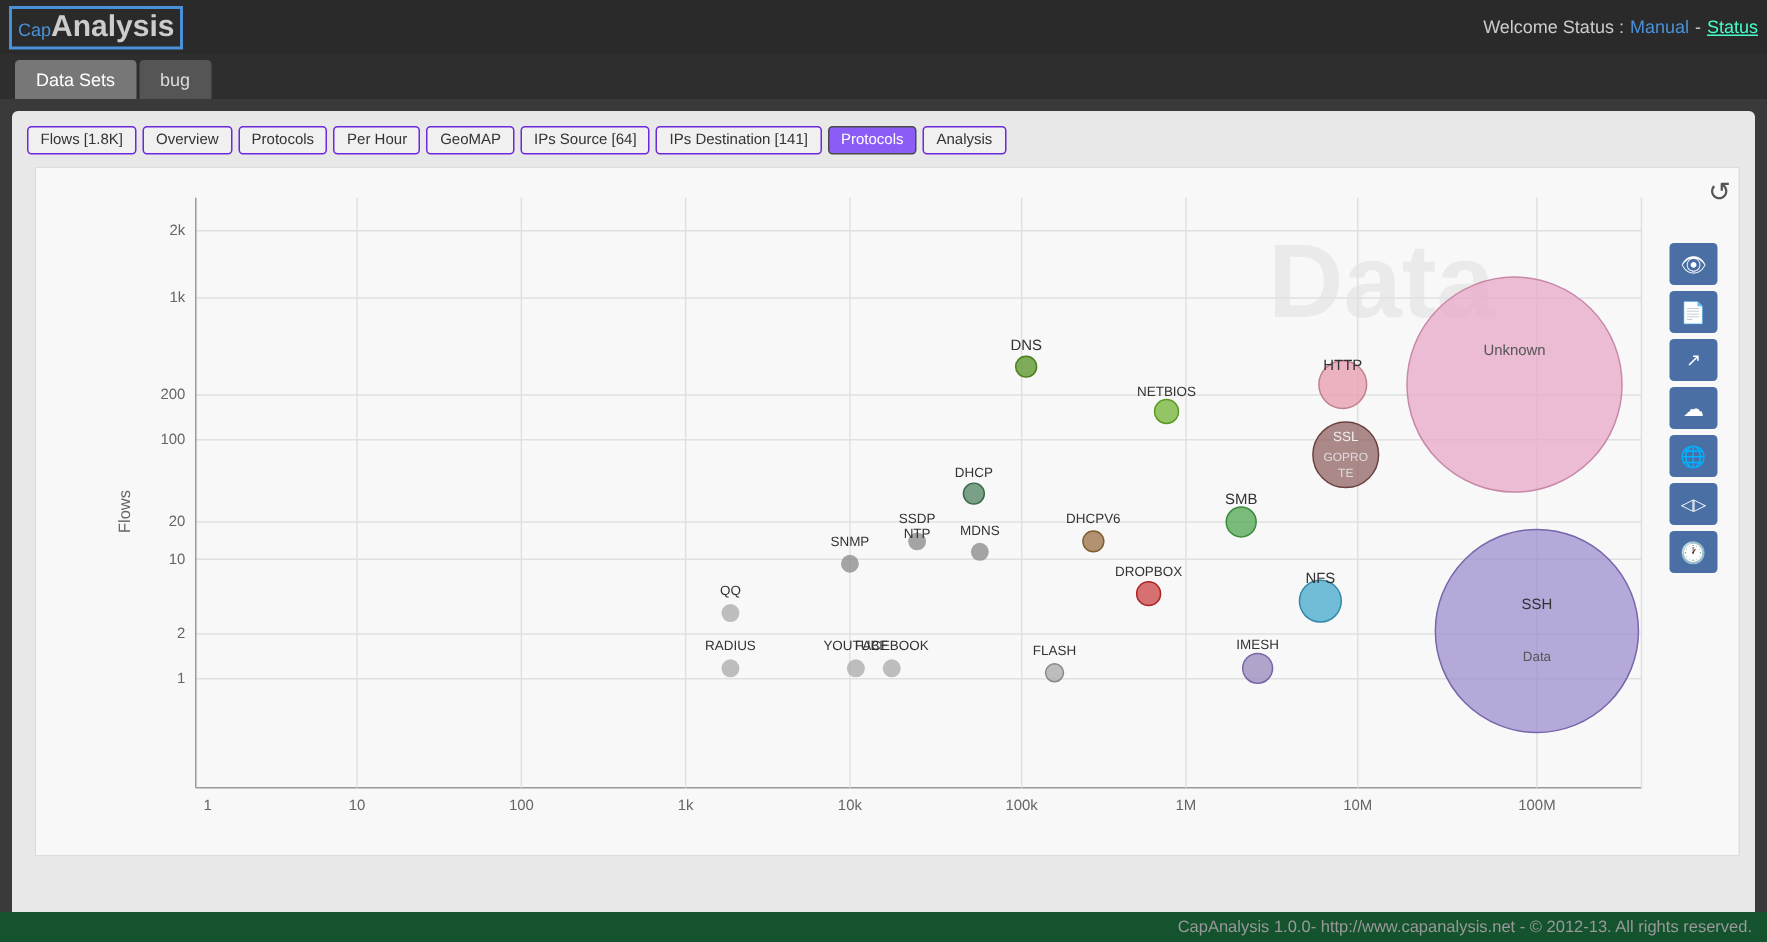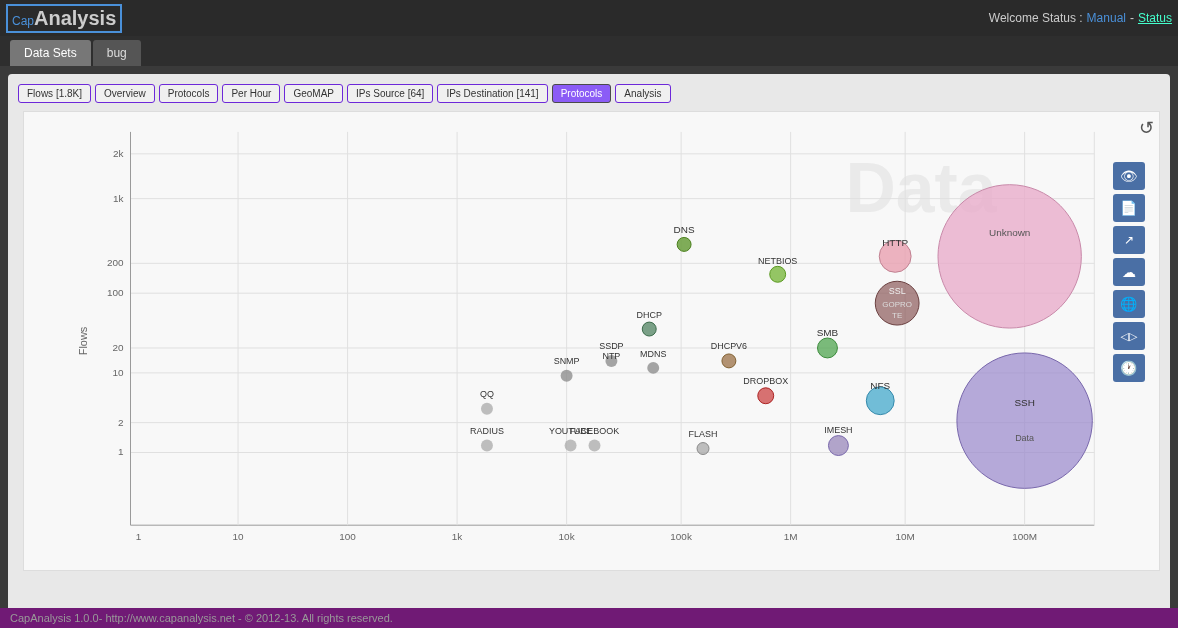--- a/index.html
+++ b/index.html
@@ -131,24 +131,25 @@
       font-size: 18px;
       color: #555;
     }
     
     #chart-svg {
       width: 100%;
       height: 100%;
     }
     
     #footer {
+      text-align: right;
       padding: 4px 10px;
       font-size: 11px;
       color: #999;
-      background: #701a75;
+      background: #14532d;
       position: absolute;
       bottom: 0;
       left: 0;
       right: 0;
     }
   </style>
 </head>
 <body>
 
 <div id="header">

